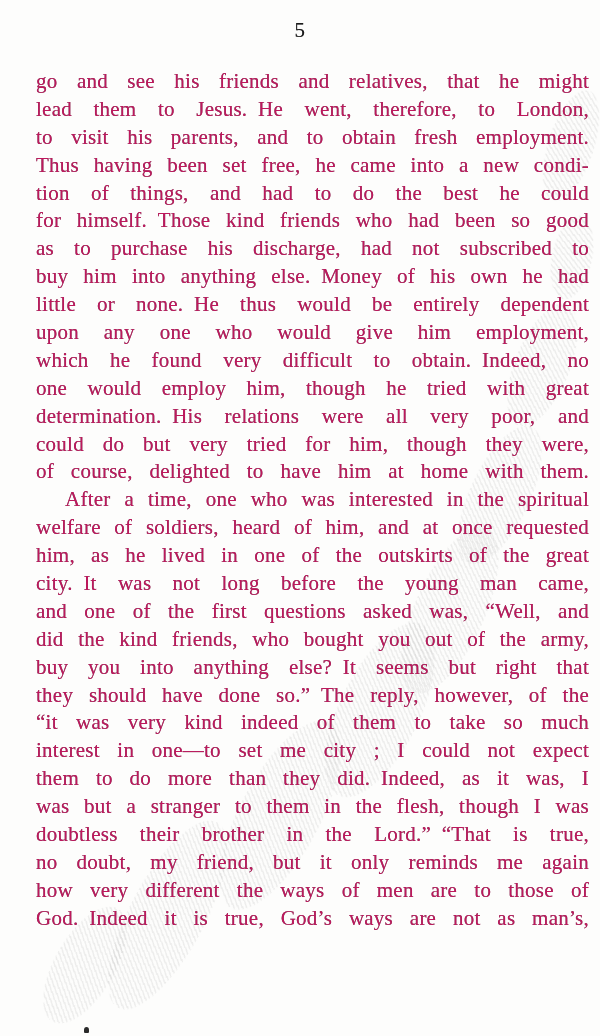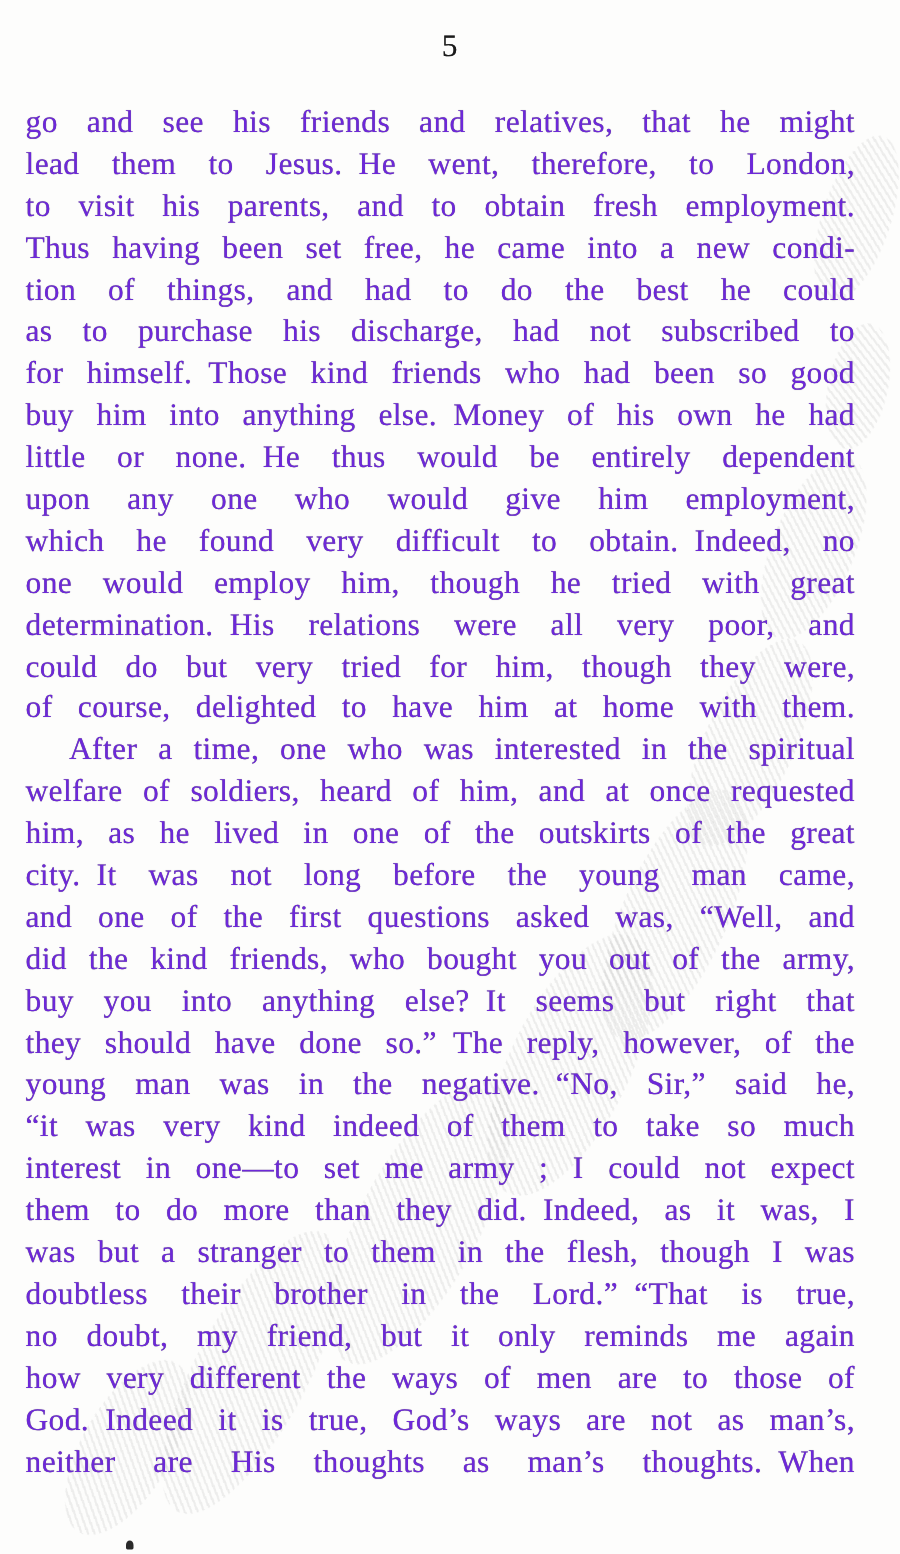--- a/index.html
+++ b/index.html
@@ -22,23 +22,23 @@
     width: 600px;
     text-align: center;
     font-size: 21px;
     color: #1b1b1b;
     letter-spacing: 0.5px;
     text-shadow: 0 0 0.4px rgba(0,0,0,.55);
   }
   .text-block {
     position: absolute;
     top: 68px;
-    left: 17px;
+    left: 36px;
     width: 553px;
-    color: #6d28d9;
+    color: #be185d;
   }
   .line {
     font-size: 21px;
     line-height: 27.9px;
     height: 27.9px;
     letter-spacing: 0.25px;
     text-align: justify;
     text-align-last: justify;
     white-space: nowrap;
     text-shadow: 0 0 0.45px rgba(10,10,10,.6);
@@ -84,48 +84,46 @@
 
   <div class="page-number">5</div>
 
   <div class="text-block">
     <div>
       <div class="line">go and see his friends and relatives, that he might</div>
       <div class="line">lead them to Jesus. He went, therefore, to London,</div>
       <div class="line">to visit his parents, and to obtain fresh employment.</div>
       <div class="line">Thus having been set free, he came into a new condi-</div>
       <div class="line">tion of things, and had to do the best he could</div>
+      <div class="line">for himself. Those kind friends who had been so good</div>
       <div class="line">as to purchase his discharge, had not subscribed to</div>
-      <div class="line">for himself. Those kind friends who had been so good</div>
       <div class="line">buy him into anything else. Money of his own he had</div>
       <div class="line">little or none. He thus would be entirely dependent</div>
       <div class="line">upon any one who would give him employment,</div>
       <div class="line">which he found very difficult to obtain. Indeed, no</div>
       <div class="line">one would employ him, though he tried with great</div>
       <div class="line">determination. His relations were all very poor, and</div>
       <div class="line">could do but very tried for him, though they were,</div>
       <div class="line">of course, delighted to have him at home with them.</div>
     </div>
     <div>
       <div class="line indent">After a time, one who was interested in the spiritual</div>
       <div class="line">welfare of soldiers, heard of him, and at once requested</div>
       <div class="line">him, as he lived in one of the outskirts of the great</div>
       <div class="line">city. It was not long before the young man came,</div>
       <div class="line">and one of the first questions asked was, “Well, and</div>
       <div class="line">did the kind friends, who bought you out of the army,</div>
       <div class="line">buy you into anything else? It seems but right that</div>
       <div class="line">they should have done so.” The reply, however, of the</div>
-      <div class="line">young man was in the negative. “No, Sir,” said he,</div>
       <div class="line">“it was very kind indeed of them to take so much</div>
-      <div class="line">interest in one—to set me army ; I could not expect</div>
+      <div class="line">interest in one—to set me city ; I could not expect</div>
       <div class="line">them to do more than they did. Indeed, as it was, I</div>
       <div class="line">was but a stranger to them in the flesh, though I was</div>
       <div class="line">doubtless their brother in the Lord.” “That is true,</div>
       <div class="line">no doubt, my friend, but it only reminds me again</div>
       <div class="line">how very different the ways of men are to those of</div>
       <div class="line">God. Indeed it is true, God’s ways are not as man’s,</div>
-      <div class="line">neither are His thoughts as man’s thoughts. When</div>
     </div>
   </div>
 
   <div class="ink-mark"></div>
 
 </div>
 
 </body></html>

